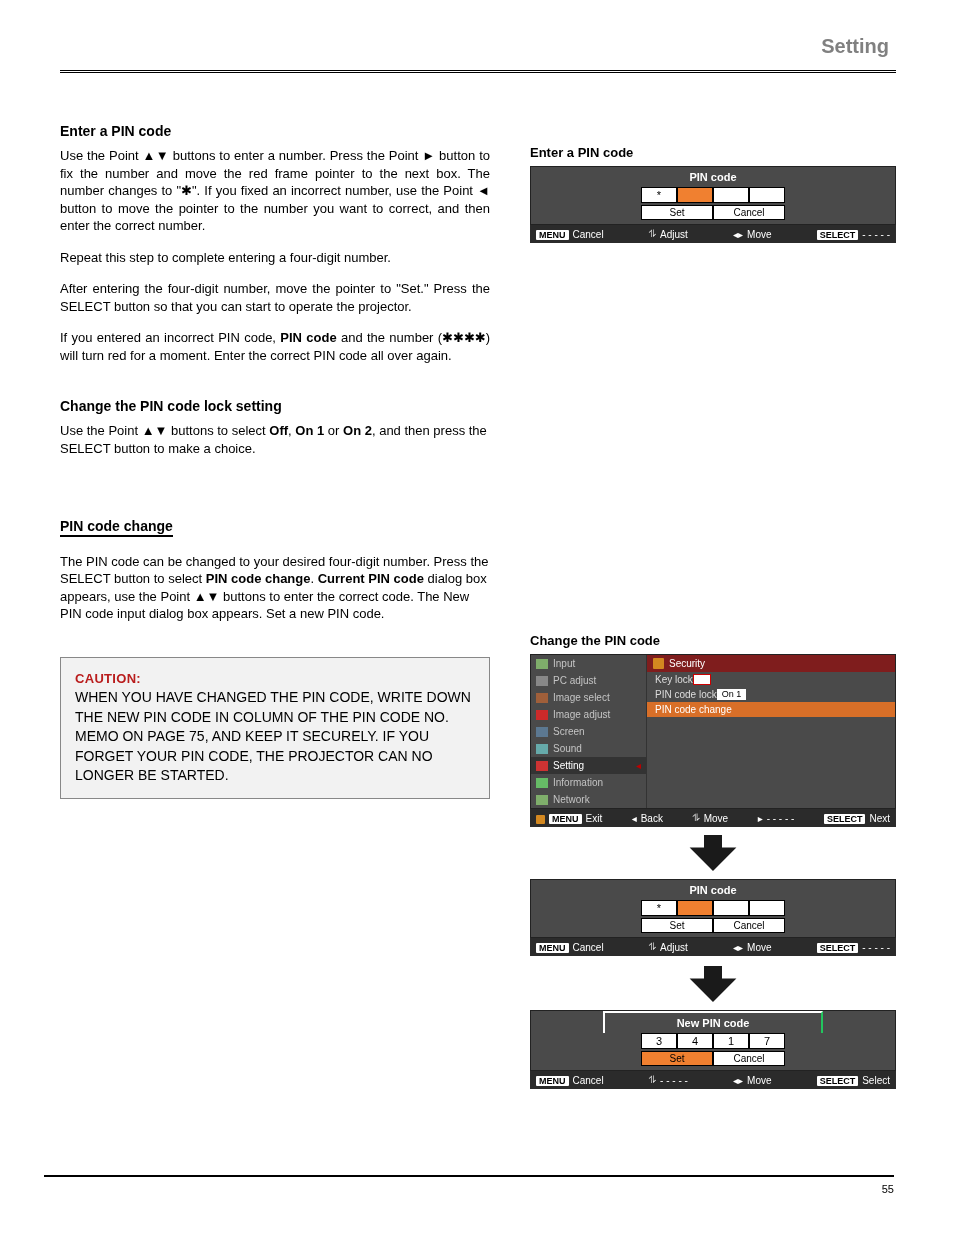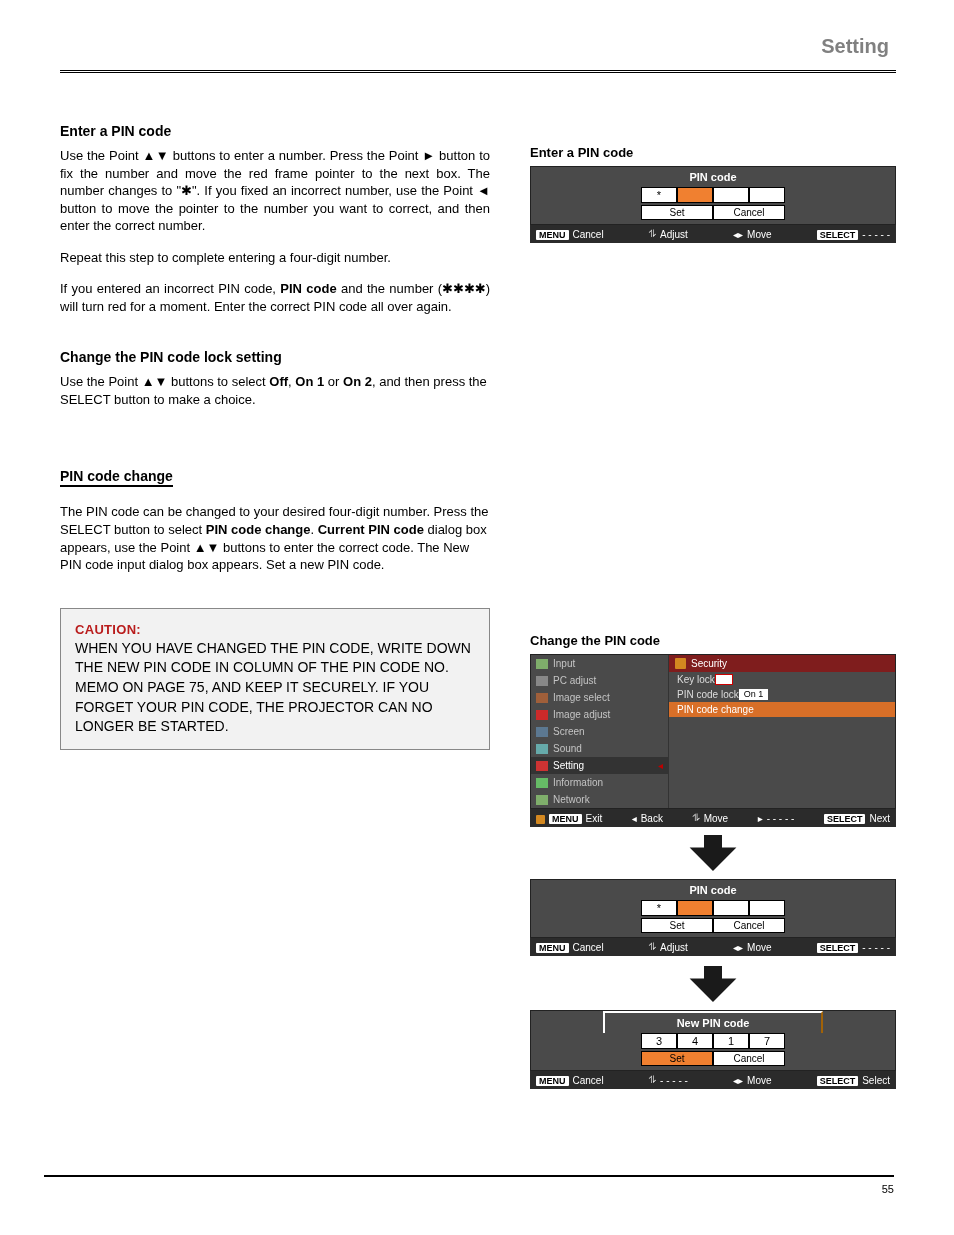--- a/index.html
+++ b/index.html
@@ -22,54 +22,55 @@
   .pin-box.active { background:#f08030; }
   .pin-btns { display:flex; justify-content:center; gap:0; margin-top:2px; }
   .pin-btn { width:72px; height:15px; background:#fff; color:#000; border:1px solid #000; text-align:center; line-height:13px; font-size:10px;}
   .pin-btn.active { background:#f08030; color:#000;}
   .pin-footer { background:#2b2b2b; color:#fff; padding:3px 6px; display:flex; justify-content:space-between; font-size:10px;}
   .pf-item { display:flex; align-items:flex-end; gap:4px;}
   .badge { background:#fff; color:#000; padding:0 3px; font-size:9px; font-weight:bold; border-radius:1px;}
   .arrow { display:flex; justify-content:center; margin:8px 0;}
   .arrow svg { width:60px; height:36px;}
   .menu { background:#4a4a4a; color:#c4c4c4; font-size:10px; border:1px solid #222; display:flex;}
-  .menu-left { width:138px; border-right:1px solid #333;}
+  .menu-left { width:116px; border-right:1px solid #333;}
   .mi { display:flex; align-items:center; gap:5px; padding:3px 5px;}
   .mi.sel { background:#333; color:#fff;}
   .mi .ic{ width:12px; height:10px; display:inline-block;}
   .menu-right { flex:1; position:relative;}
   .mr-head { background:#7f1d1d; color:#fff; padding:3px 6px; display:flex; align-items:center; gap:5px;}
   .mr-row { display:flex; justify-content:flex-start; padding:2px 8px; color:#ddd;}
   .mr-row.hi { background:#d86f28; color:#fff;}
   .mr-row .val { background:#fff; color:#000; padding:0 5px; font-size:9px;}
   .mr-row .valicon { width:18px; height:11px; background:#fff; border:1px solid #c00;}
   .menu-footer{ background:#2b2b2b; color:#fff; padding:3px 6px; display:flex; justify-content:space-between; font-size:10px;}
   .caution { background:#f2f2f2; border:1px solid #888; padding:12px 14px; margin-top:34px; font-size:12px; line-height:1.4;}
   .caution .ctitle{color:#b91c1c; font-weight:bold; font-size:13px; letter-spacing:0.3px;}
   .pg-footer{ position:absolute; bottom:40px; left:44px; right:60px; display:flex; justify-content:space-between; border-top:2px solid #000; padding-top:6px; font-size:11px;}
   .red-arrow{color:#b00;}
   .dialog-wrap{margin-bottom:10px;}
-  .newpin .pin-title{border-left:2px solid #fff; border-right:2px solid #a16207; border-top:2px solid #fff; margin:0 72px;}
+  .newpin .pin-title{border-left:2px solid #fff; border-right:2px solid #22c55e; border-top:2px solid #fff; margin:0 72px;}
   .lockic{ width:11px; height:11px; background:#d38820; display:inline-block; border-radius:1px;}
 </style>
 </head>
 <body>
 
 <div class="page">
   <div class="header-right">Setting</div>
   <div class="topline"></div>
 
   <div class="content">
     <div class="leftcol">
 
       <h3>Enter a PIN code</h3>
       <p>
         <span>Use the Point ▲▼ buttons to enter a number. Press the Point ► button to fix the number and move the red frame pointer to the next box. The number changes to "</span><span>✱</span><span>". If you fixed an incorrect number, use the Point ◄ button to move the pointer to the number you want to correct, and then enter the correct number.</span>
       </p>
       <p style="text-align:left;">Repeat this step to complete entering a four-digit number.</p>
+      <p>After entering the four-digit number, move the pointer to "Set." Press the SELECT button so that you can start to operate the projector.</p>
       <p>
         <span>If you entered an incorrect PIN code, </span><b>PIN code</b><span> and the number (</span><span>✱✱✱✱</span><span>) will turn red for a moment. Enter the correct PIN code all over again.</span>
       </p>
 
       <div class="section2">
         <h3>Change the PIN code lock setting</h3>
         <p style="text-align:left;">
           <span>Use the Point ▲▼ buttons to select </span><b>Off</b><span>, </span><b>On 1</b><span> or </span><b>On 2</b><span>, and then press the SELECT button to make a choice.</span>
         </p>
       </div>

